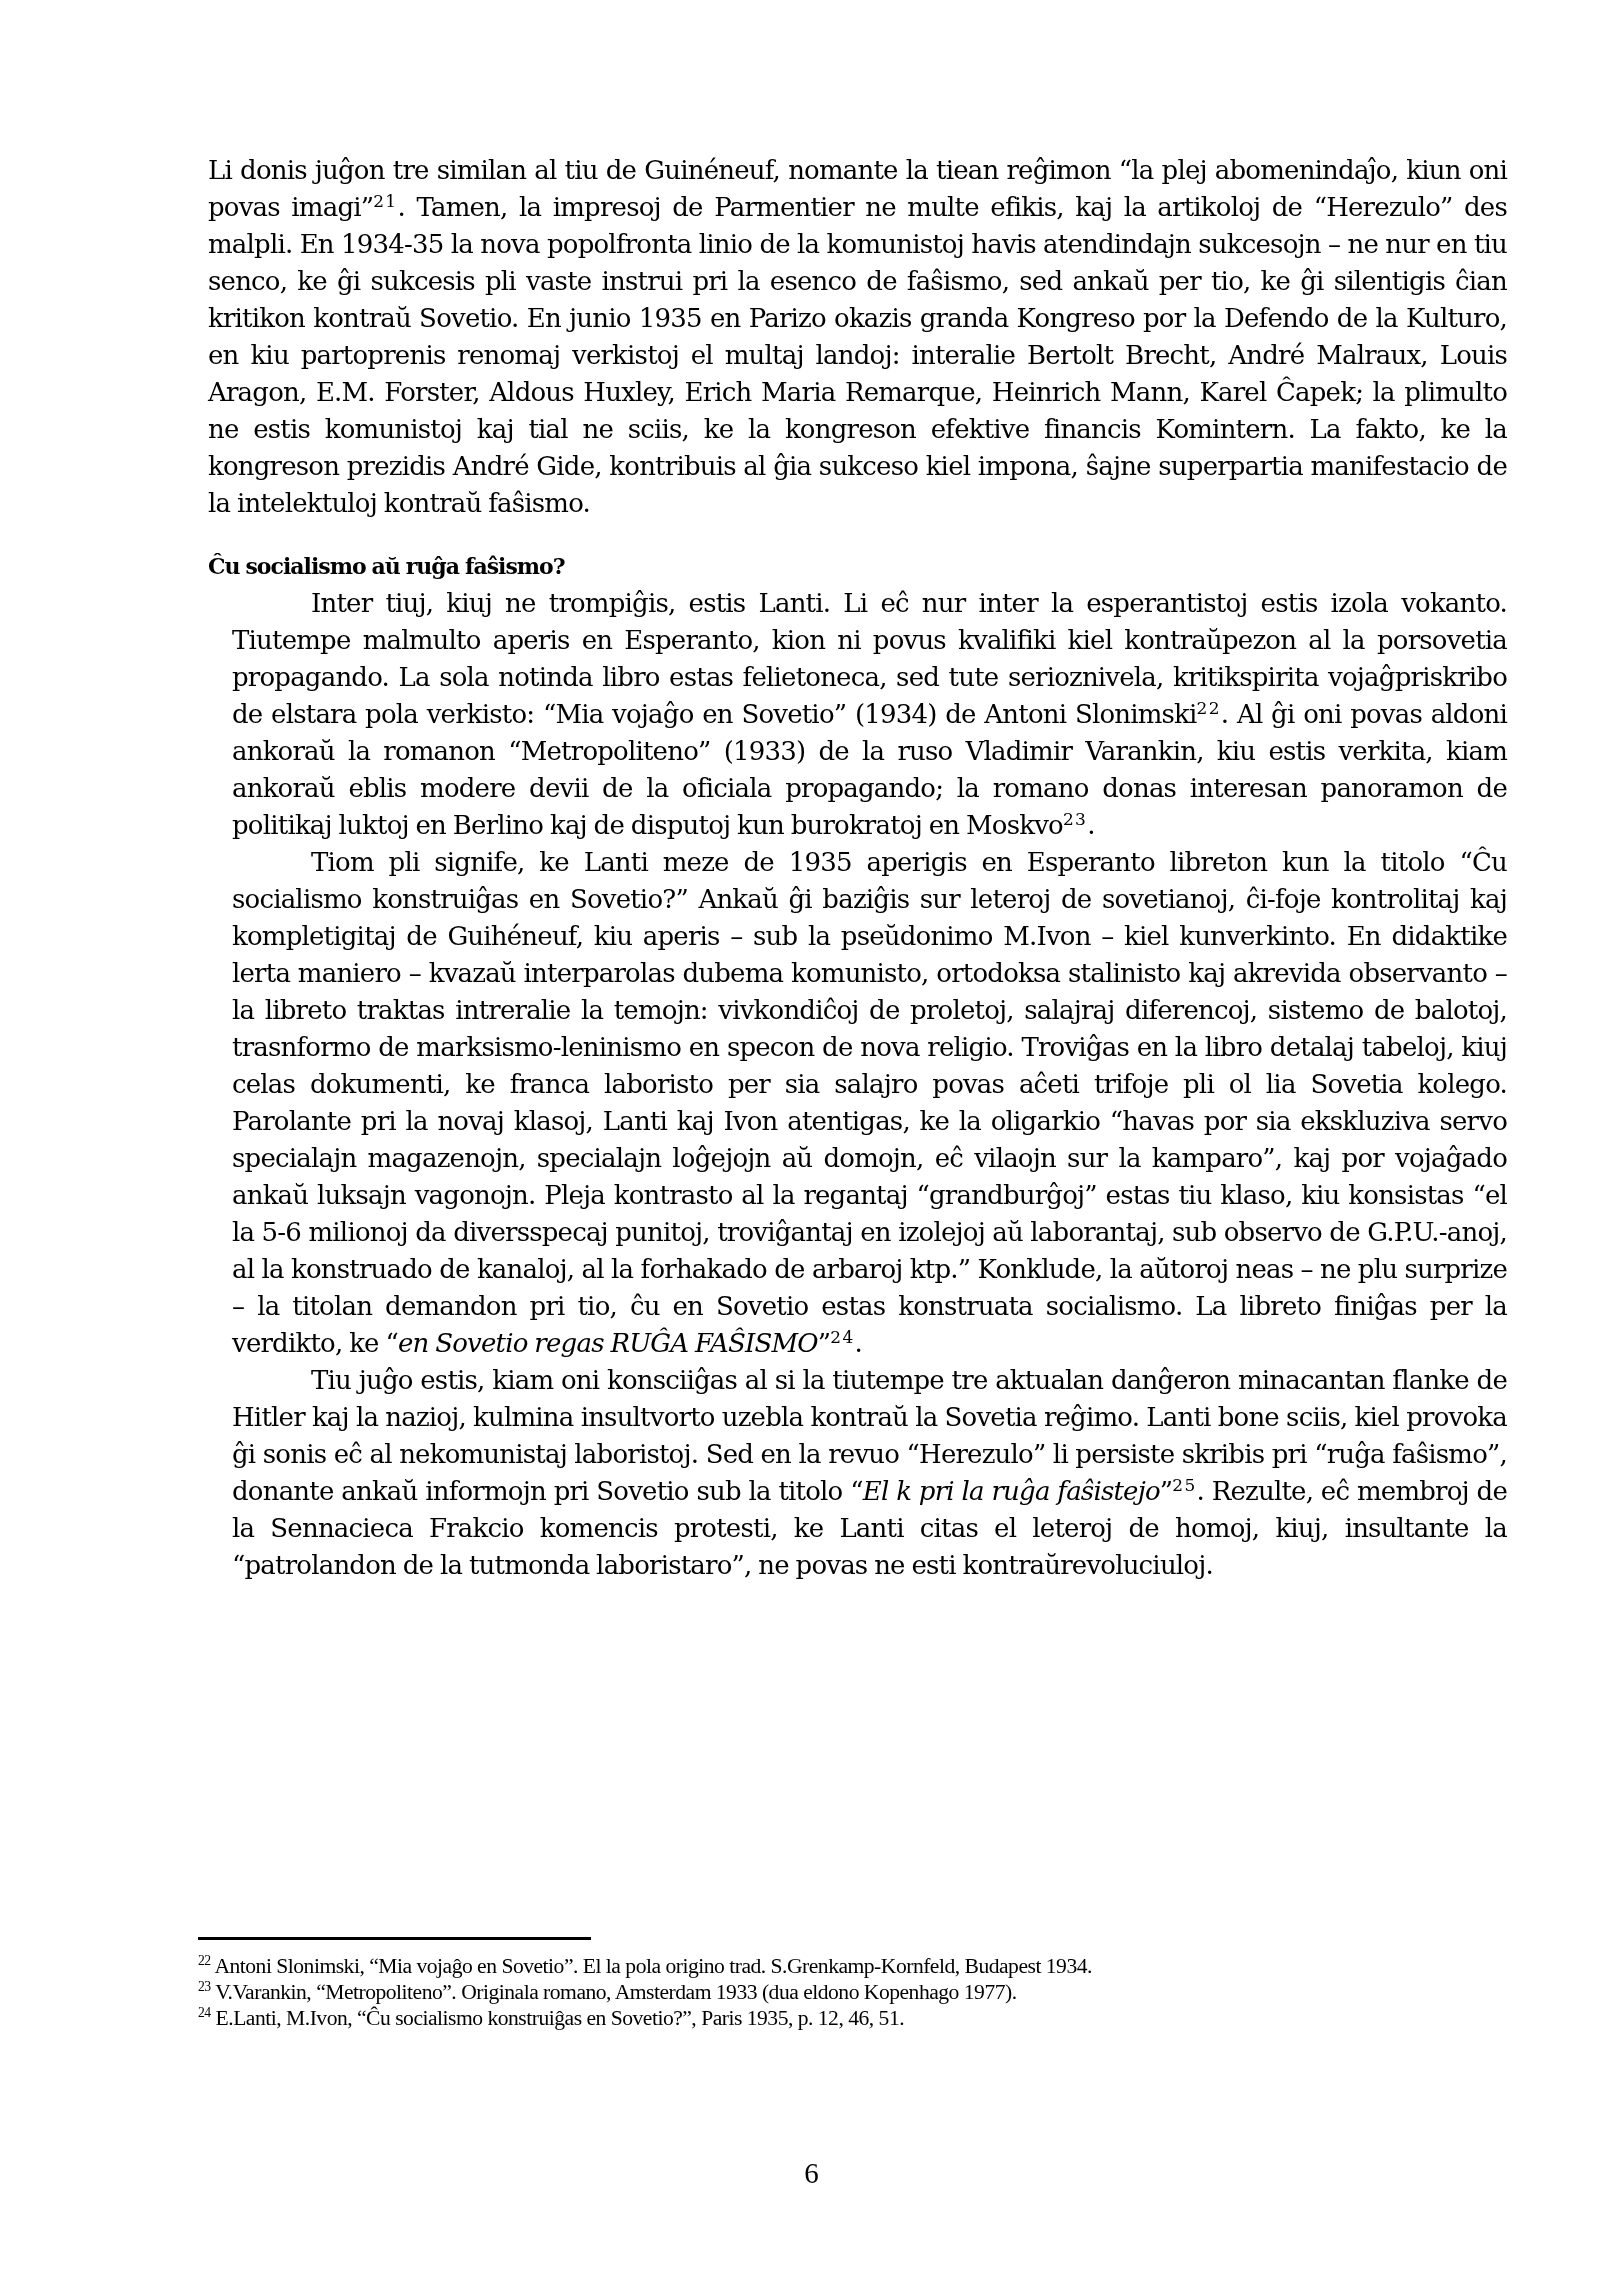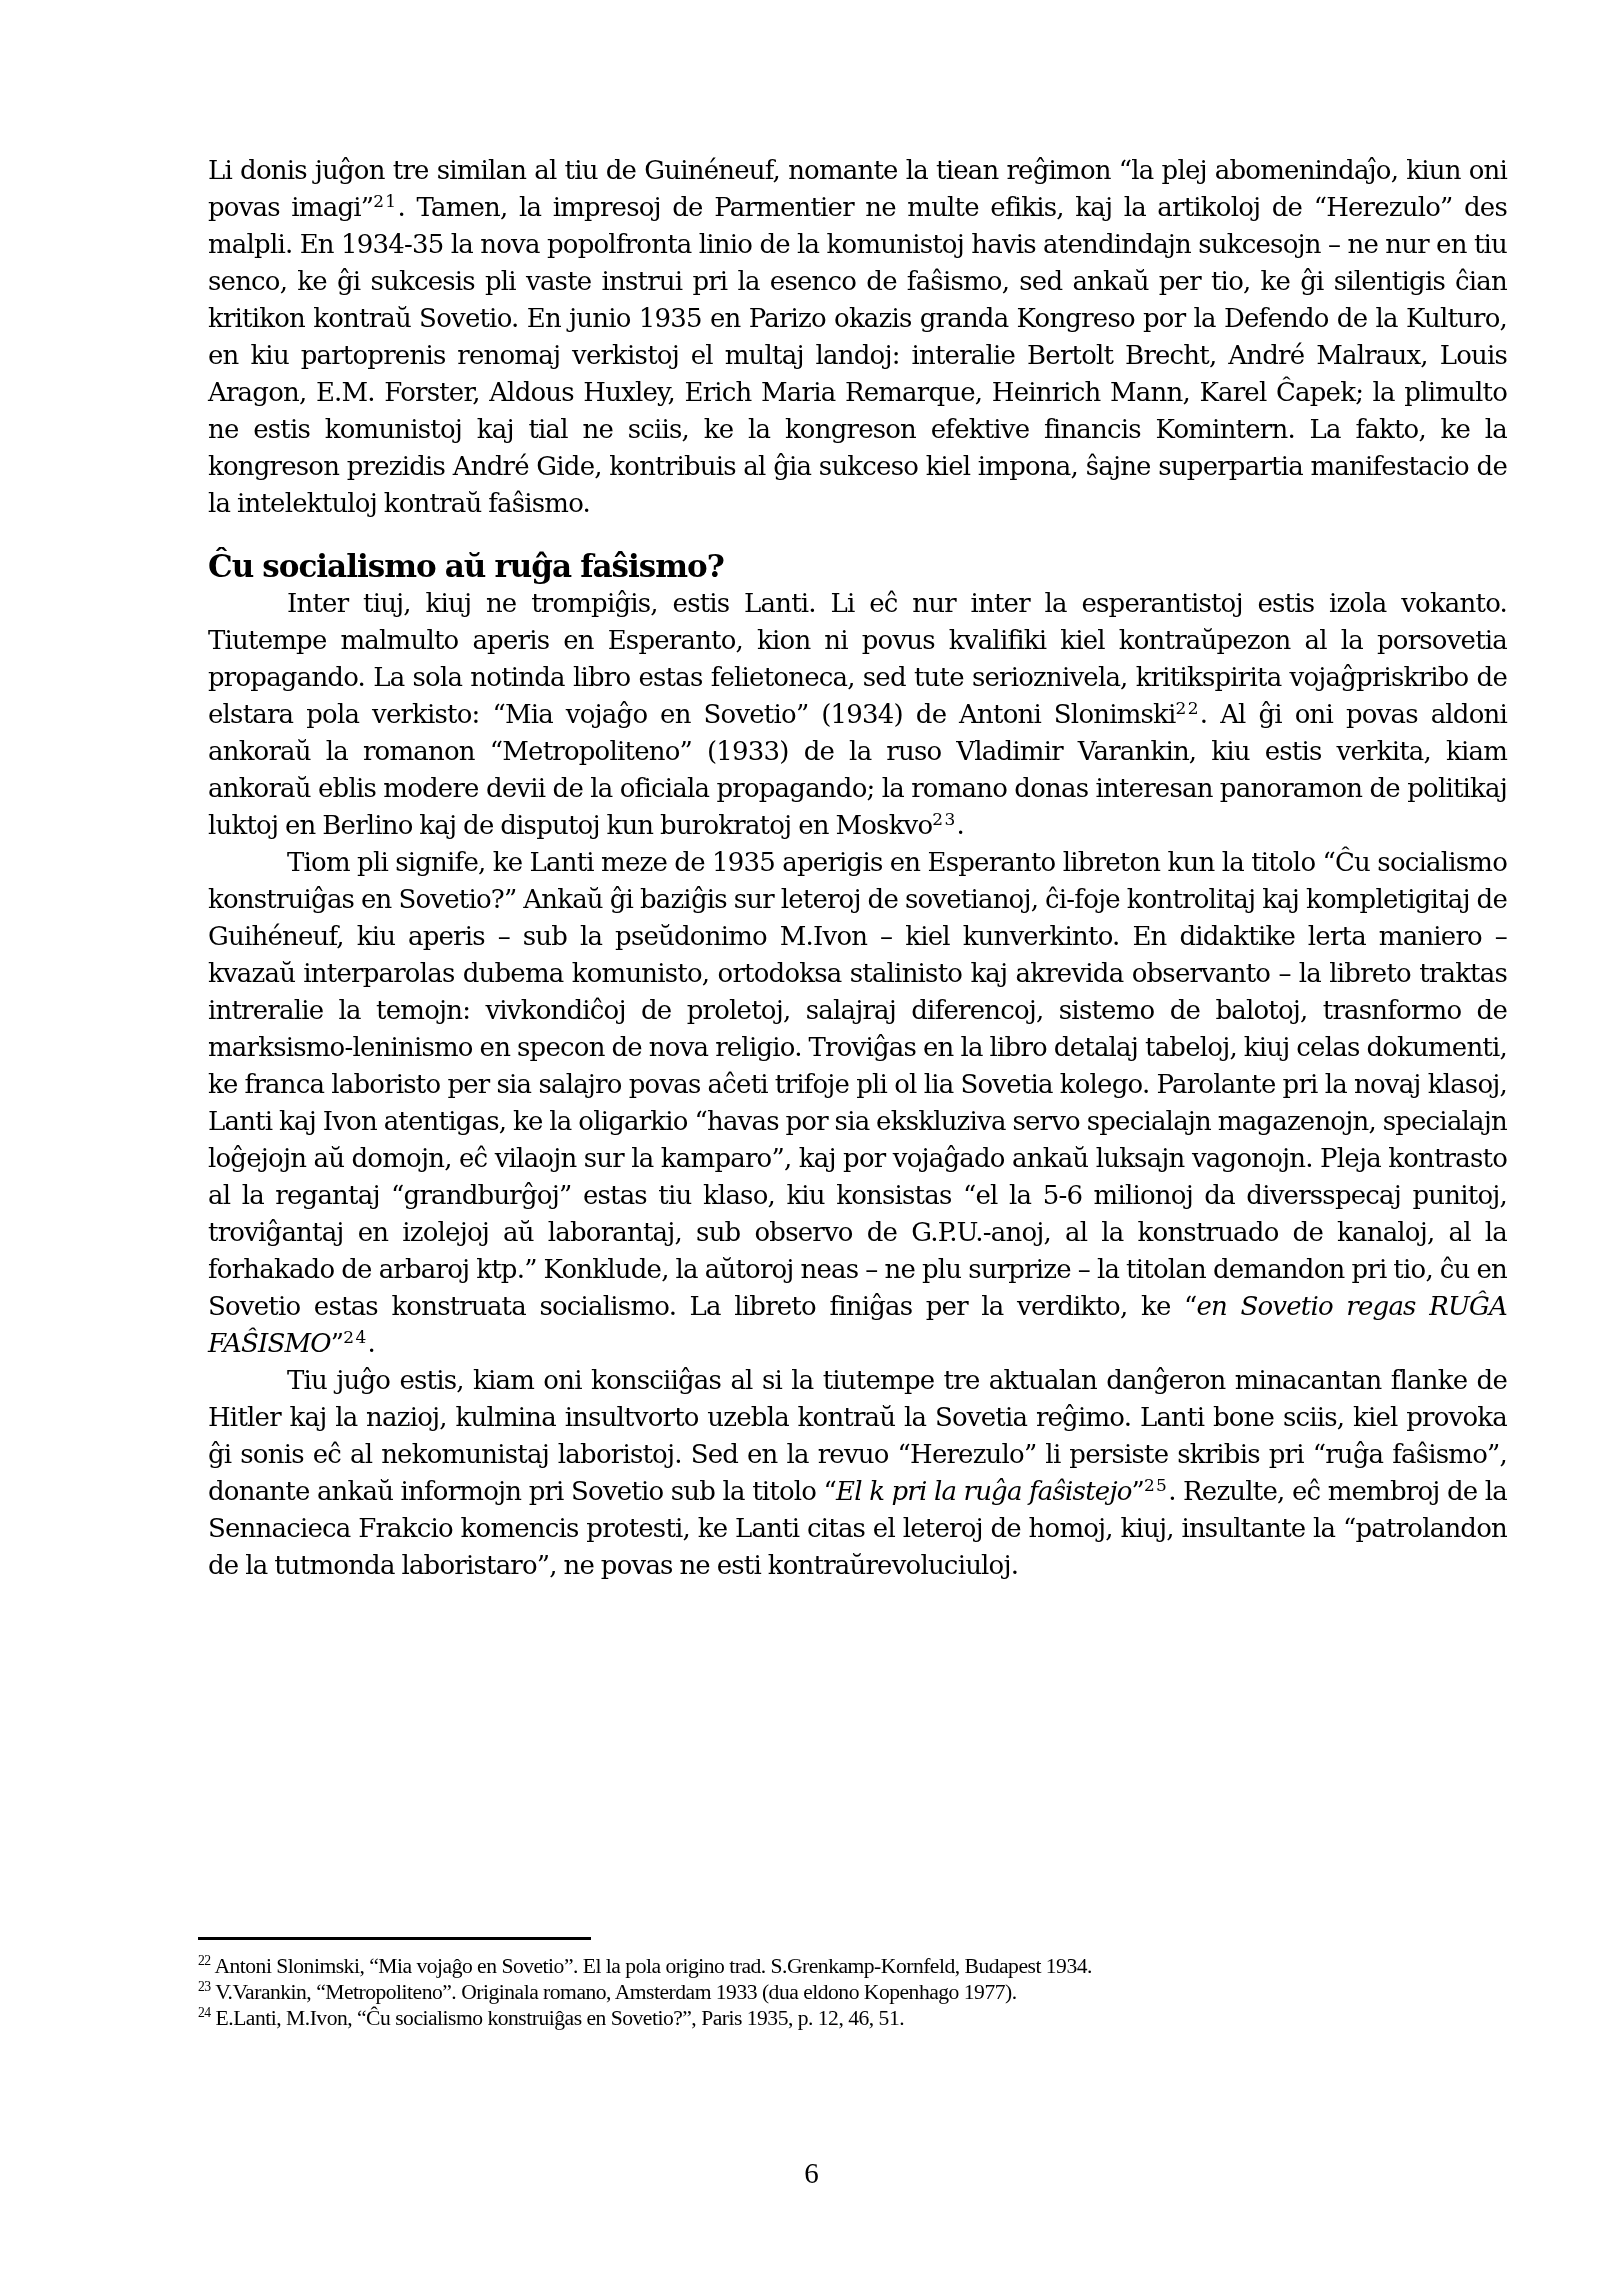--- a/index.html
+++ b/index.html
@@ -8,26 +8,26 @@
   .body-text {
     font-family: "DejaVu Serif", "Liberation Serif", serif;
     font-size: 26px;
     line-height: 37px;
     text-align: justify;
     letter-spacing: -0.8px;
     word-spacing: -0.7px;
     transform-origin: 0 0;
   }
   .body-text p { margin: 0; }
-  .body-text p.indent { text-indent: 79px; }
+  .body-text p.indent { text-indent: 79px; margin-left: 24px; }
   .body-text sup { font-size: 17px; vertical-align: 9.2px; line-height: 0; letter-spacing: 1.3px; }
   .heading {
     font-family: "DejaVu Serif", "Liberation Serif", serif;
     font-weight: bold;
-    font-size: 31px;
+    font-size: 22px;
     line-height: 37px;
     letter-spacing: -1px;
     margin: 26px 0 0 0;
   }
   .footnote-rule { position: absolute; left: 198px; top: 1937px; width: 393px; height: 2.6px; background: #000; }
   .footnotes {
     position: absolute; left: 198px; top: 1953px; width: 1299px;
     font-family: "Liberation Serif", serif;
     font-size: 21.6px; line-height: 26px;
     letter-spacing: -0.5px;

